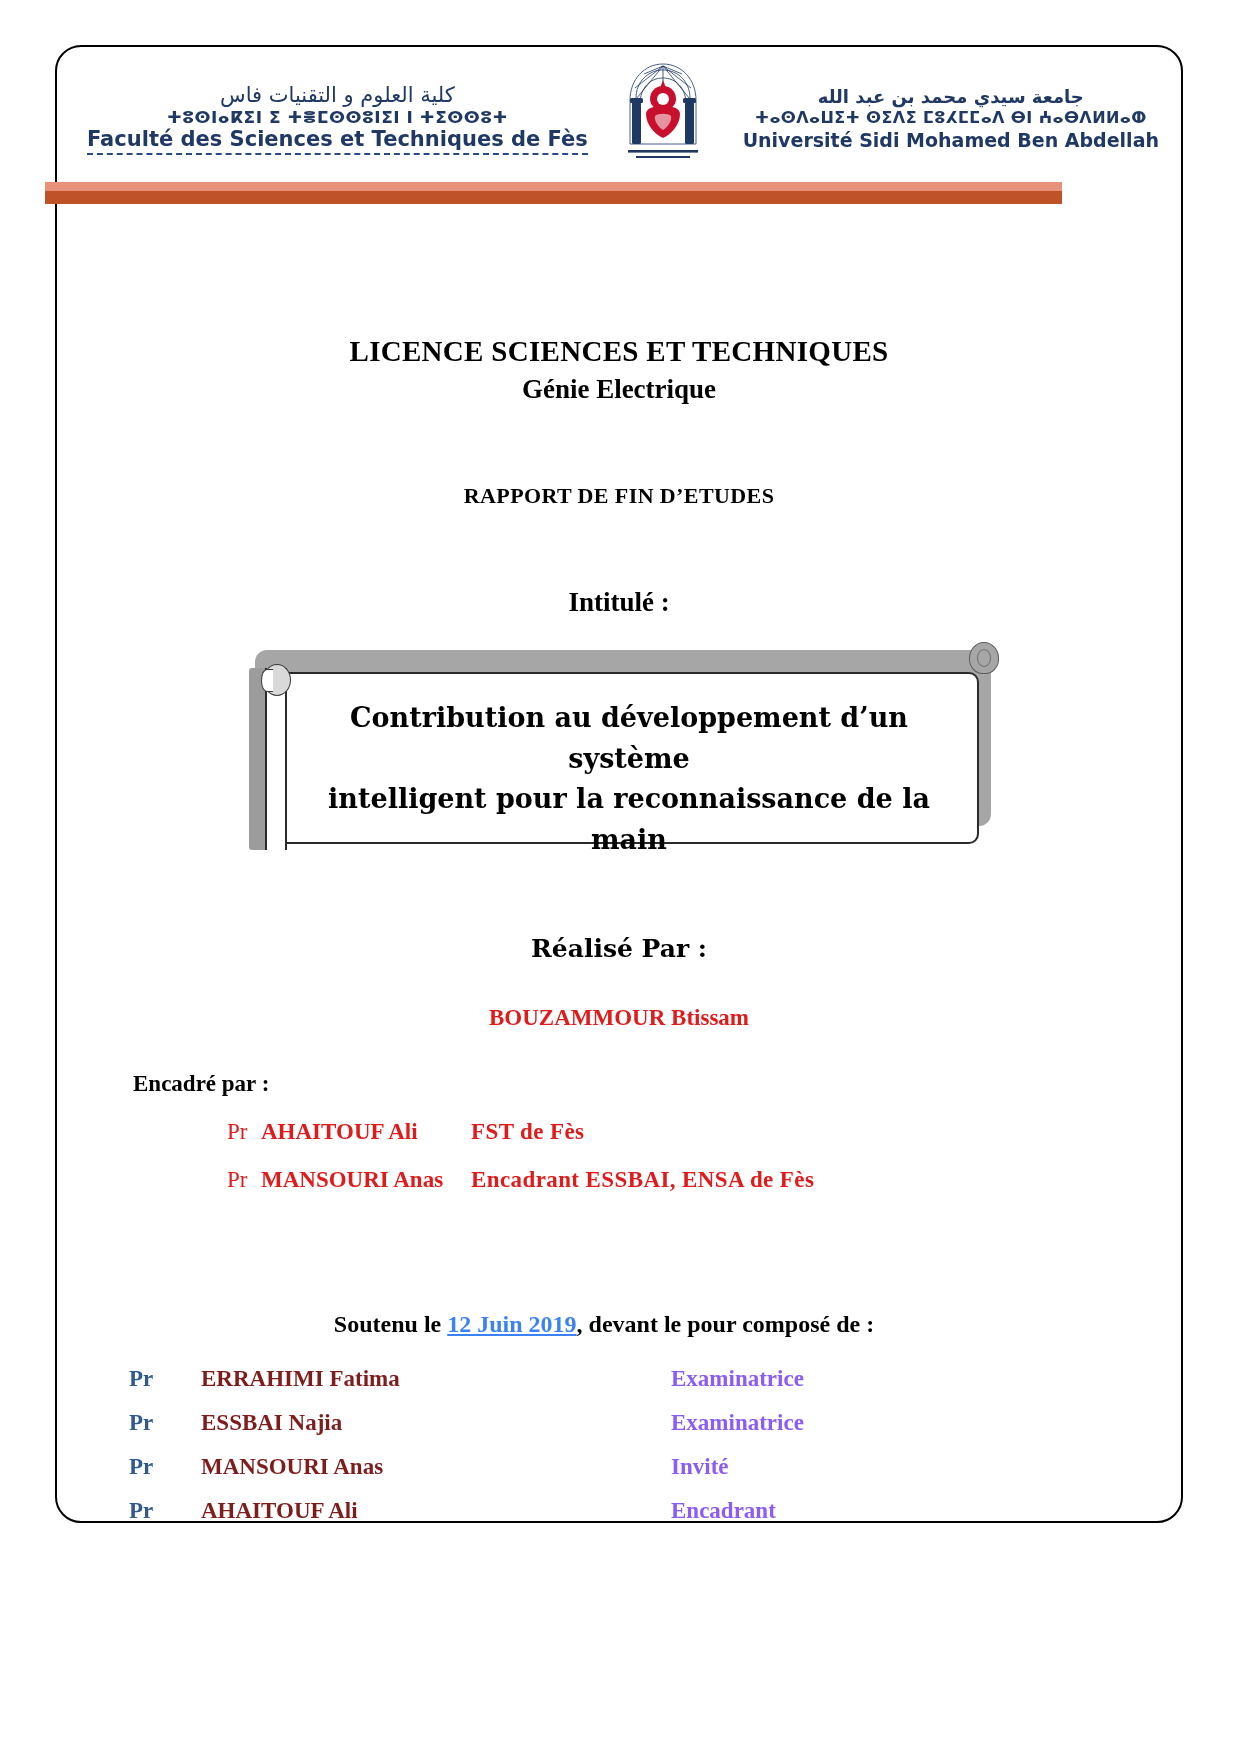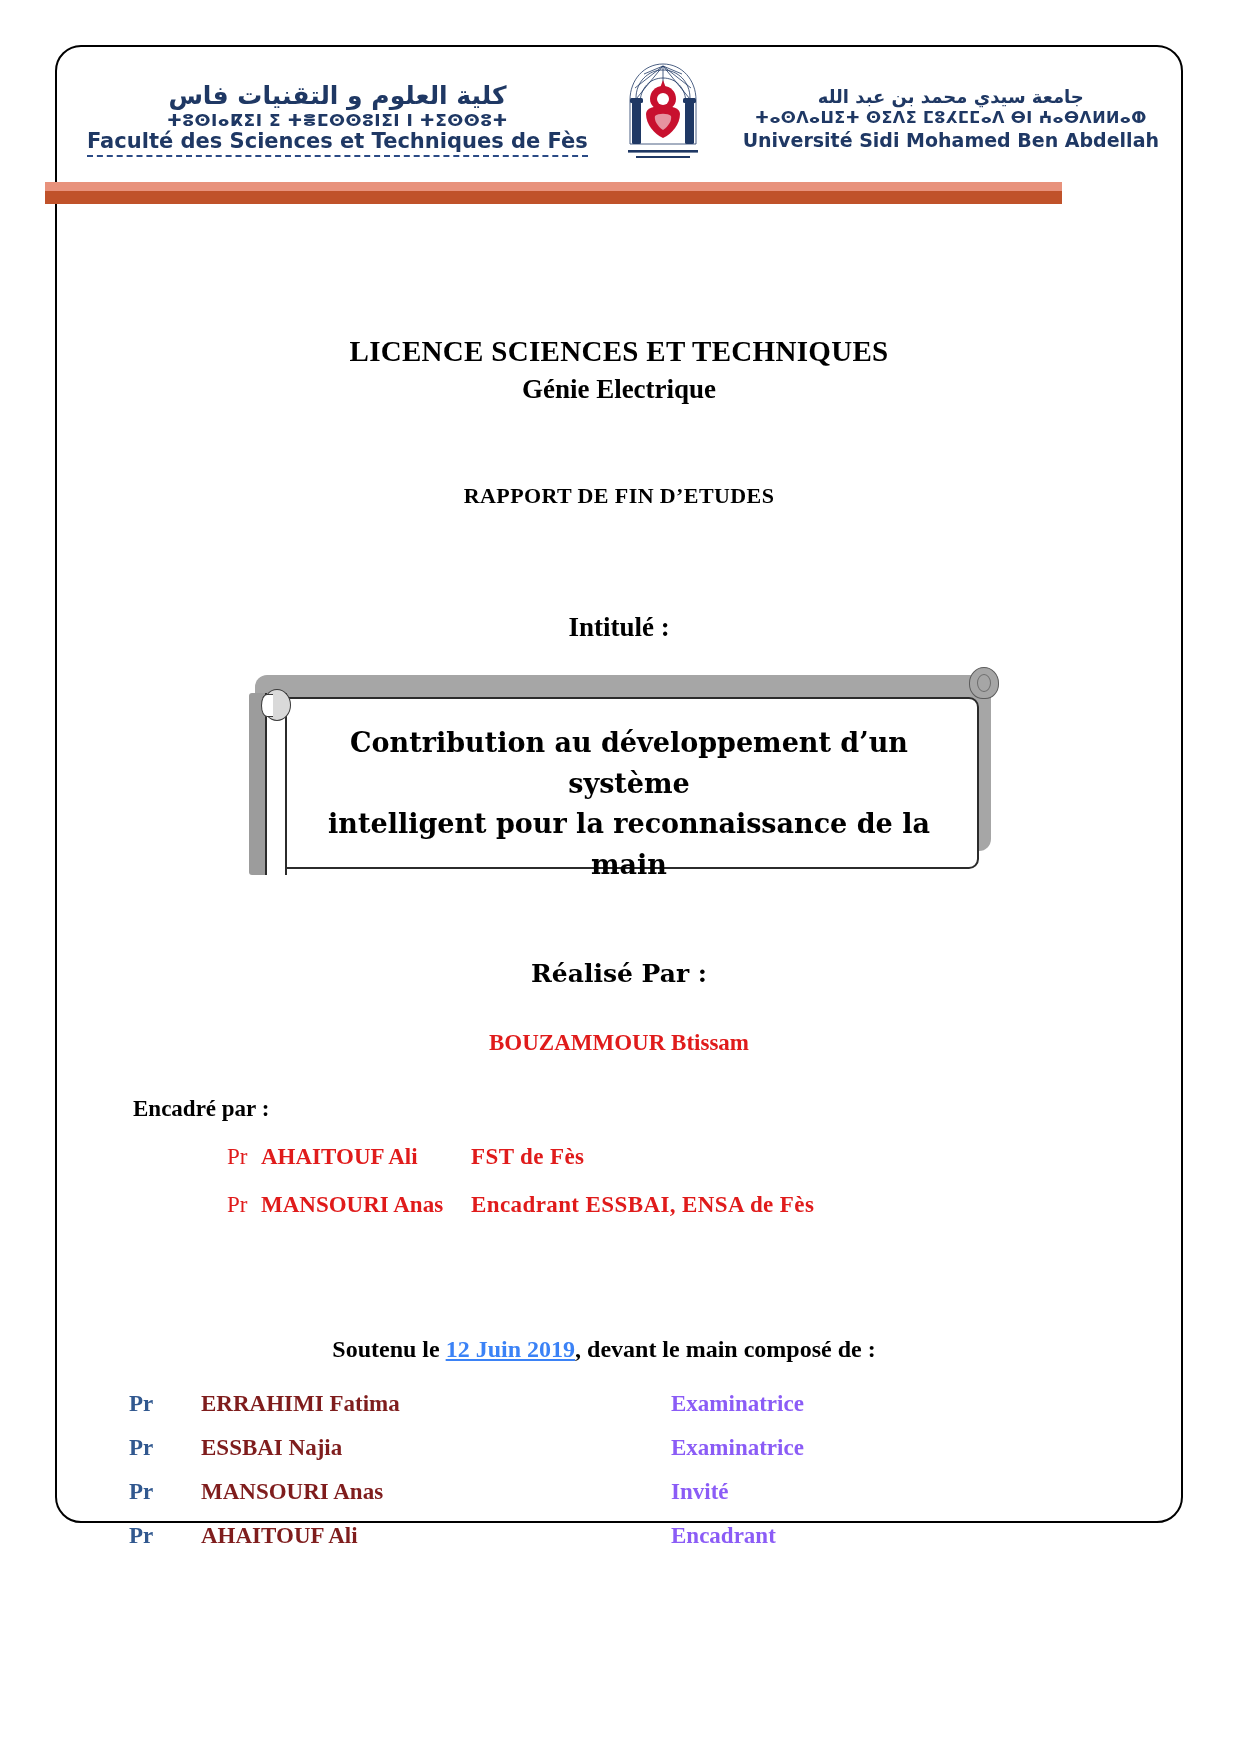--- a/index.html
+++ b/index.html
@@ -44,22 +44,22 @@
   }
 
   .fst-block {
     text-align: center;
     color: #1f3864;
     font-family: "DejaVu Sans", sans-serif;
     line-height: 1.12;
     padding-top: 18px;
   }
   .fst-ar {
-    font-size: 25px;
-    font-weight: bold;
+    font-size: 21px;
+    font-weight: normal;
     direction: rtl;
     letter-spacing: 0px;
   }
   .fst-tif {
     font-size: 17px;
     font-weight: bold;
     letter-spacing: 0.5px;
     margin-top: 1px;
   }
   .fst-fr {
@@ -157,21 +157,21 @@
     font-size: 22px;
     font-weight: bold;
     letter-spacing: 0.4px;
     margin-top: 78px;
   }
 
   .intitule {
     text-align: center;
     font-size: 27px;
     font-weight: bold;
-    margin-top: 103px;
+    margin-top: 78px;
   }
 
   
   .scroll-zone {
     position: relative;
     margin: 24px auto 0 auto;
     width: 760px;
     height: 210px;
   }
   
@@ -446,21 +446,21 @@
     <span class="sup-name">AHAITOUF Ali</span>
     <span class="sup-aff">FST de Fès</span>
   </div>
   <div class="sup-row">
     <span class="sup-pr">Pr</span>
     <span class="sup-name">MANSOURI Anas</span>
     <span class="sup-aff">Encadrant ESSBAI, ENSA de Fès</span>
   </div>
 
   <div class="soutenu">
-    <span>Soutenu le </span><span class="date">12 Juin 2019</span><span>, devant le main composé de :</span>
+    <span>Soutenu le </span><span class="date">12 Juin 2019</span><span>, devant le pour composé de :</span>
   </div>
 
   <div class="jury">
     <div class="jury-row">
       <span class="jury-pr">Pr</span>
       <span class="jury-name">ERRAHIMI Fatima</span>
       <span class="jury-role">Examinatrice</span>
     </div>
     <div class="jury-row">
       <span class="jury-pr">Pr</span>

